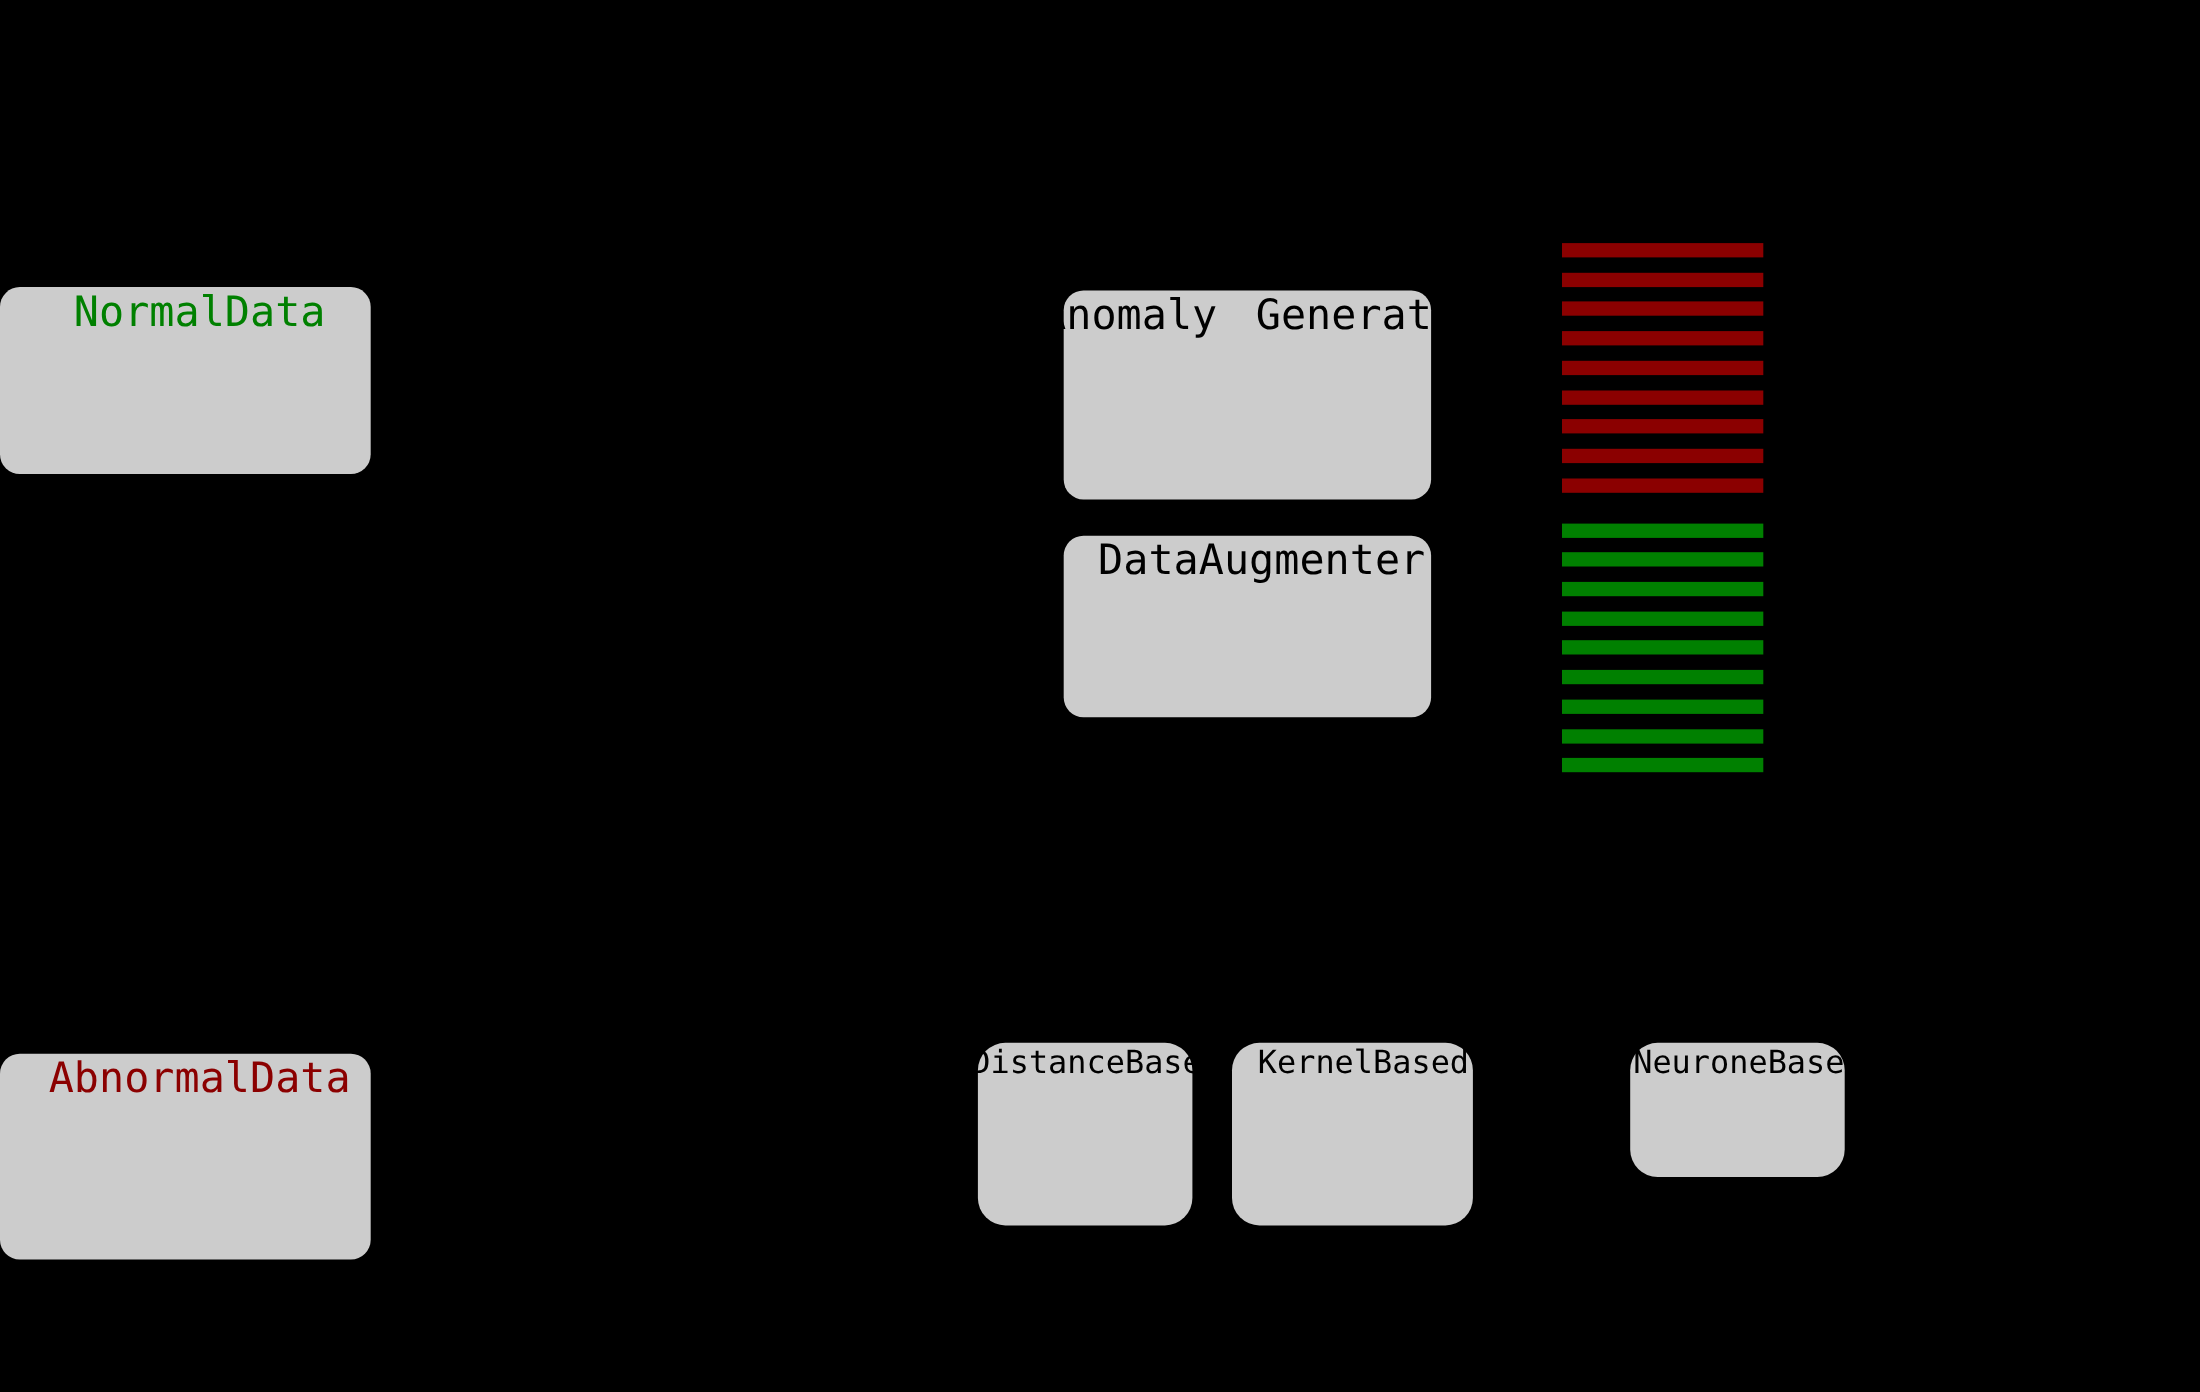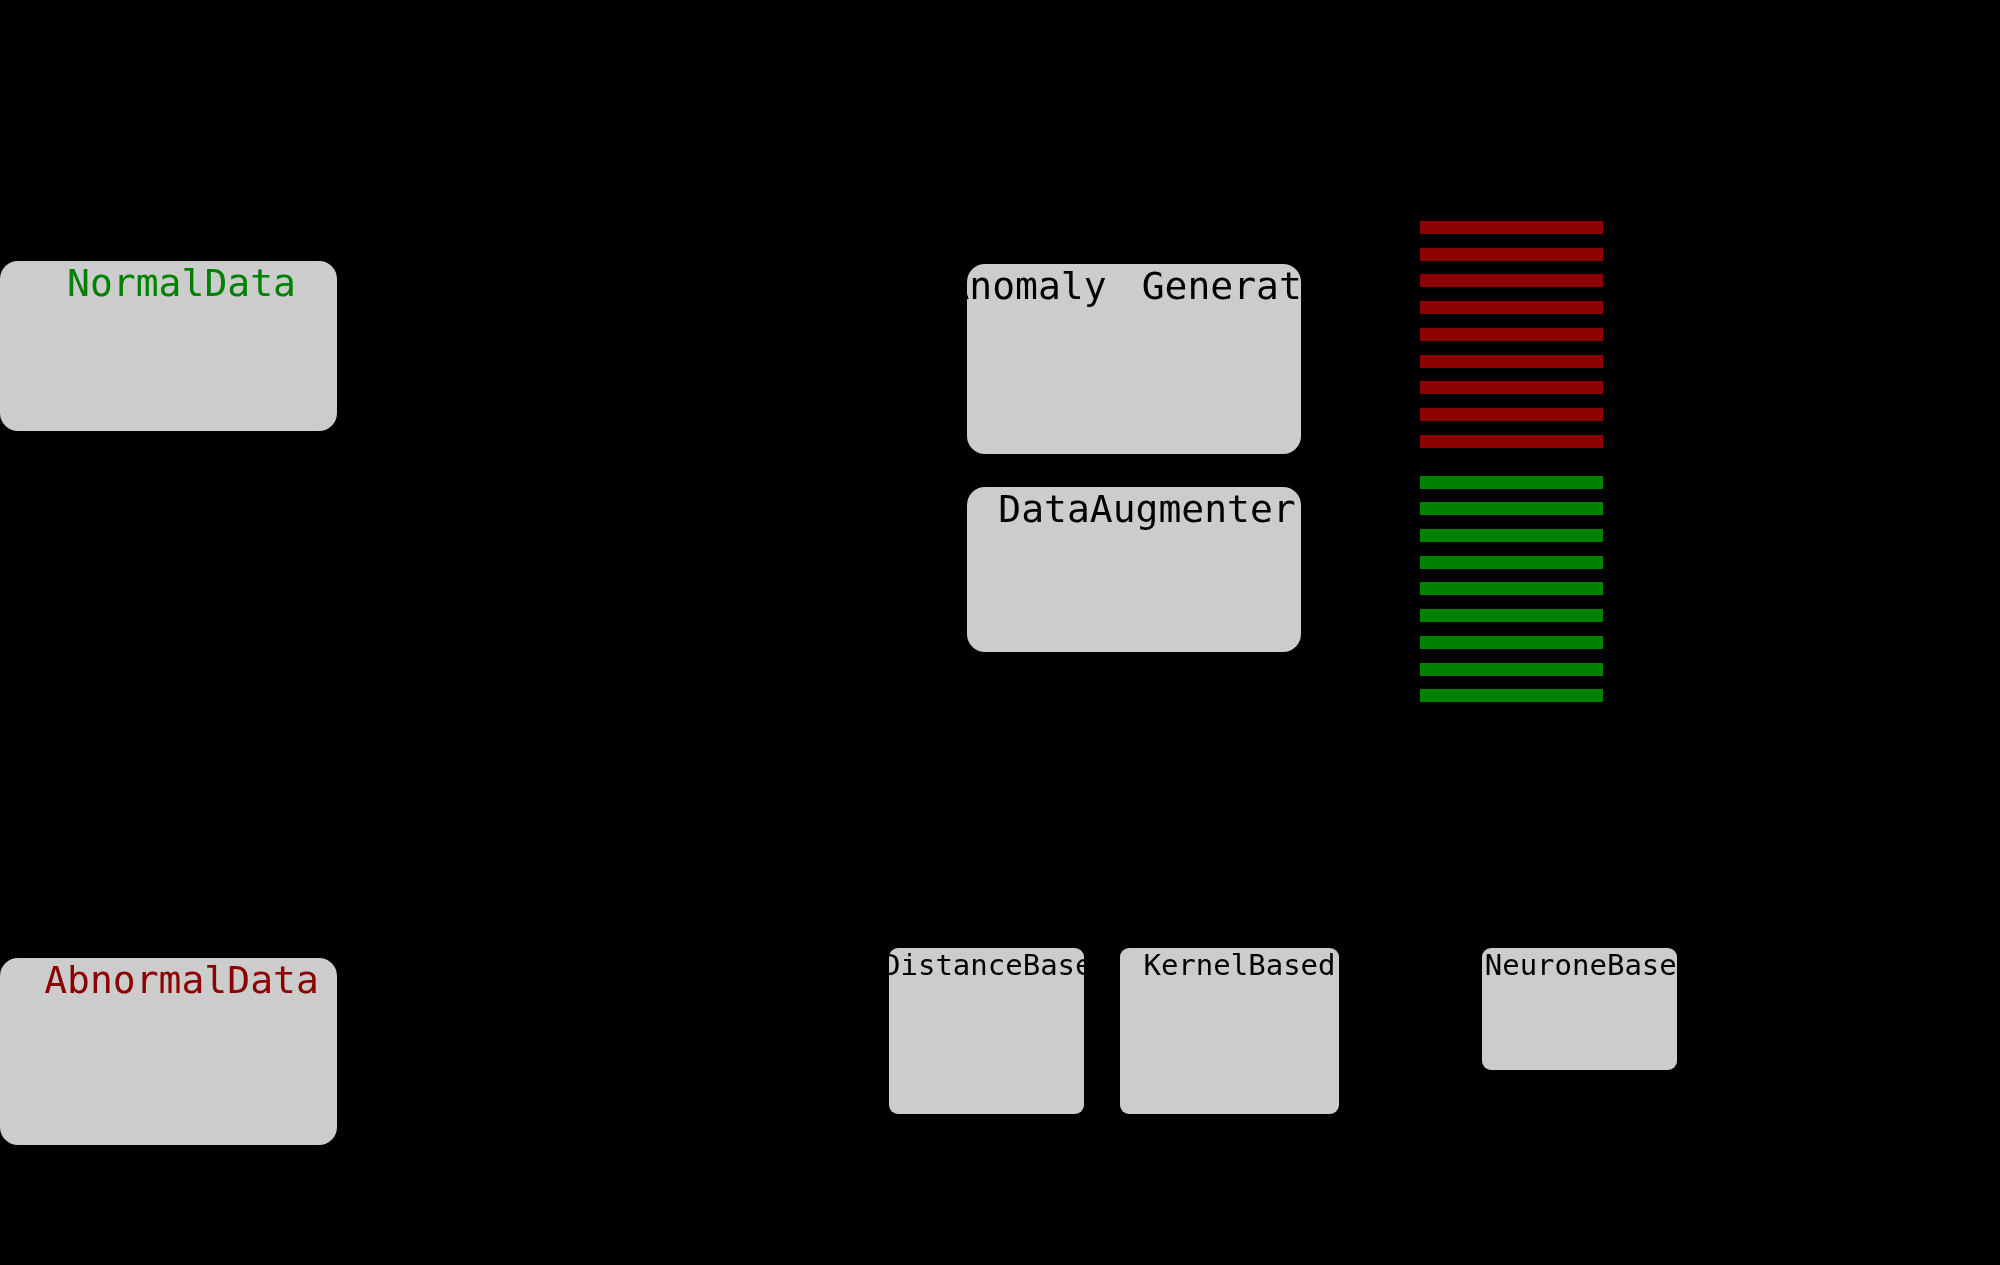--- a/index.html
+++ b/index.html
@@ -37,21 +37,21 @@
 
   
   .node.big {
     font-size: 38px;
     padding-left: 26px;
   }
   
   .node.small {
     font-size: 29px;
     padding-left: 20px;
-    border-radius: 9px;
+    border-radius: 25px;
   }
 
   .txt-green  { color: #008000; }
   .txt-red    { color: #8b0000; }
   .txt-black  { color: #000000; }
 
   
   #node-normal-data   { left: 0px;    top: 261px; width: 337px; height: 170px; }
   #node-abnormal-data { left: 0px;    top: 958px; width: 337px; height: 187px; }
   #node-anomaly-gen   { left: 967px;  top: 264px; width: 334px; height: 190px; gap: 35px; }

